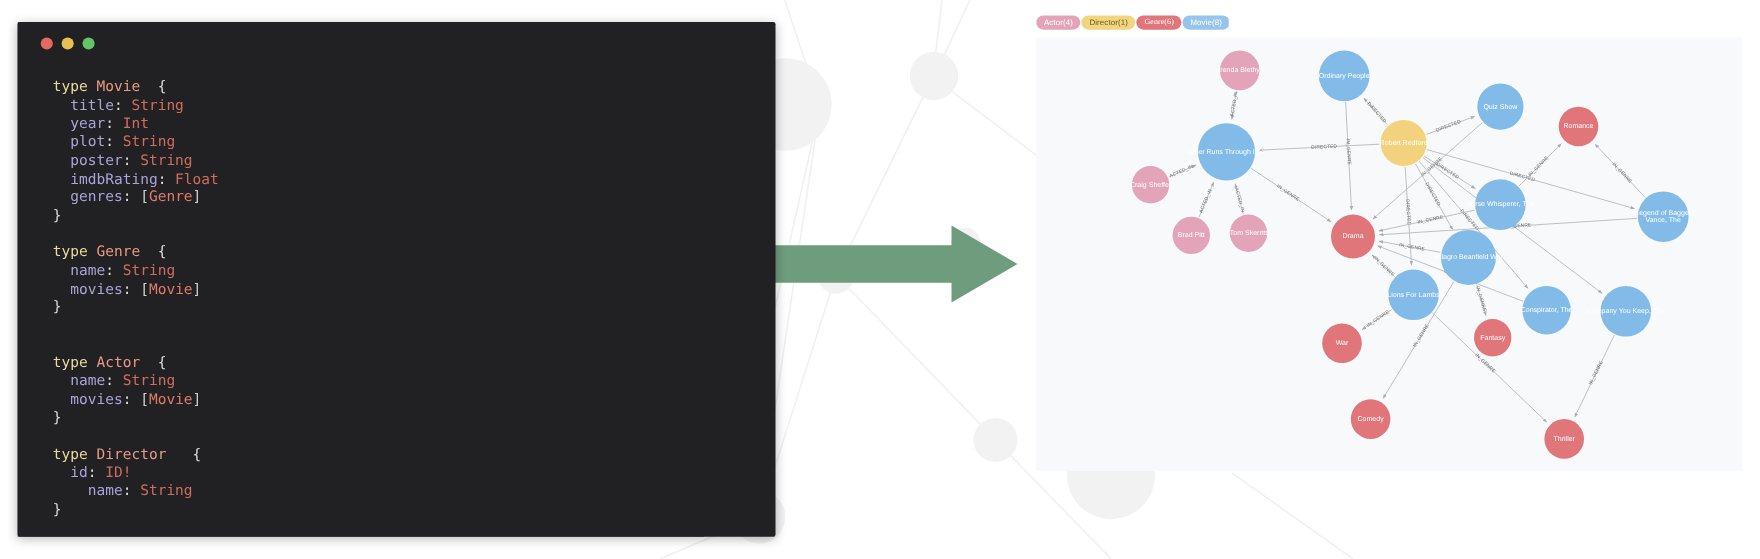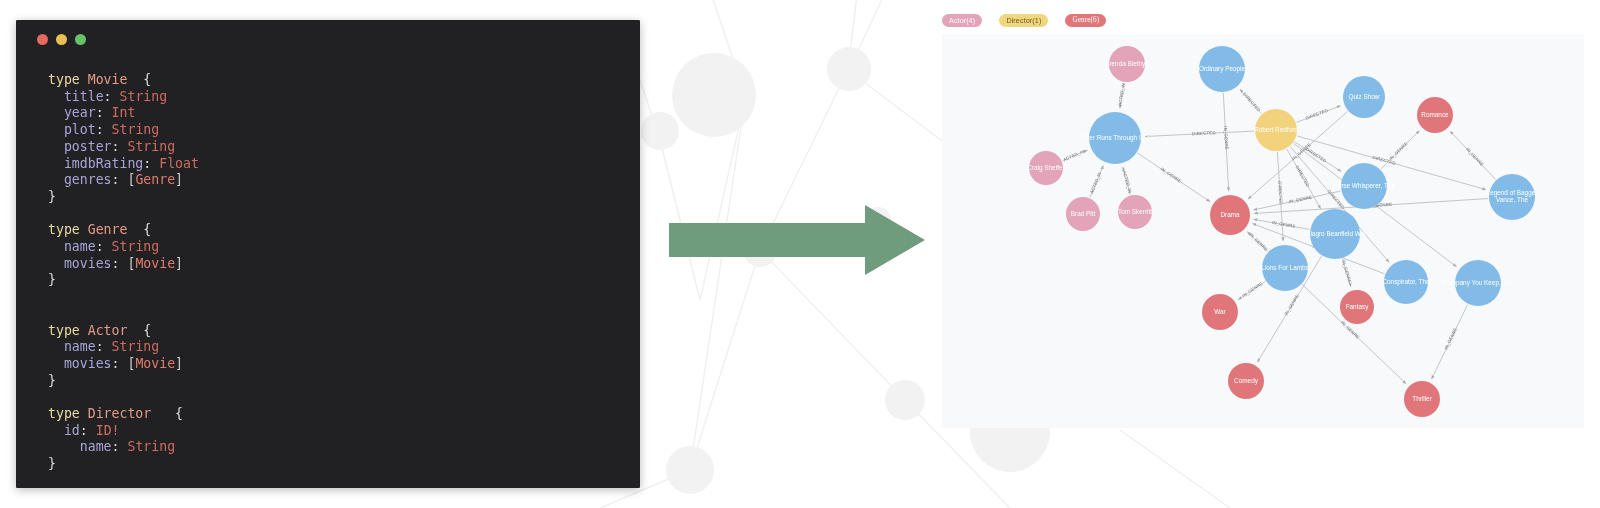--- a/index.html
+++ b/index.html
@@ -15,21 +15,21 @@
     position:absolute;left:0;top:0;width:1600px;height:508px;
     z-index:0;pointer-events:none;
   }
 
   
   #code-window{
     position:absolute;left:16px;top:20px;width:624px;height:468px;
     background:#21212499;z-index:3;
   }
   #code-window-inner{
-    position:absolute;left:0;top:0;width:624px;height:468px;
+    position:absolute;left:0;top:0;width:689px;height:468px;
     background:#212124;
     border-radius:2px;
     box-shadow:0 2px 10px rgba(0,0,0,.28);
     overflow:hidden;
   }
   #titlebar{height:40px;position:relative;}
   .dot{position:absolute;top:14px;width:11px;height:11px;border-radius:50%;}
   .dot.red{left:21px;background:#e4695e;}
   .dot.yellow{left:40px;background:#e7bf52;}
   .dot.green{left:59px;background:#65c466;}
@@ -59,21 +59,21 @@
   #graph-panel{
     position:absolute;left:942px;top:34px;width:642px;height:394px;
     background:#f7f9fb;
     z-index:2;
   }
   #graph-svg{position:absolute;left:0;top:0;width:642px;height:394px;}
 
   
   #legend{
     position:absolute;left:942px;top:12px;height:17px;
-    z-index:4;display:flex;gap:17px;align-items:center;
+    z-index:4;display:flex;gap:1px;align-items:center;
     overflow:hidden;width:175px;
   }
   .chip{
     height:13px;line-height:13px;padding:0 7px;border-radius:7px;
     font-size:7.2px;color:#ffffff;white-space:nowrap;
     display:inline-block;letter-spacing:.1px;
     font-family:"Liberation Sans",sans-serif;
   }
   .chip.actor   {background:#e3a3b8;}
   .chip.director{background:#f0d67e;color:#6b5a20;}

